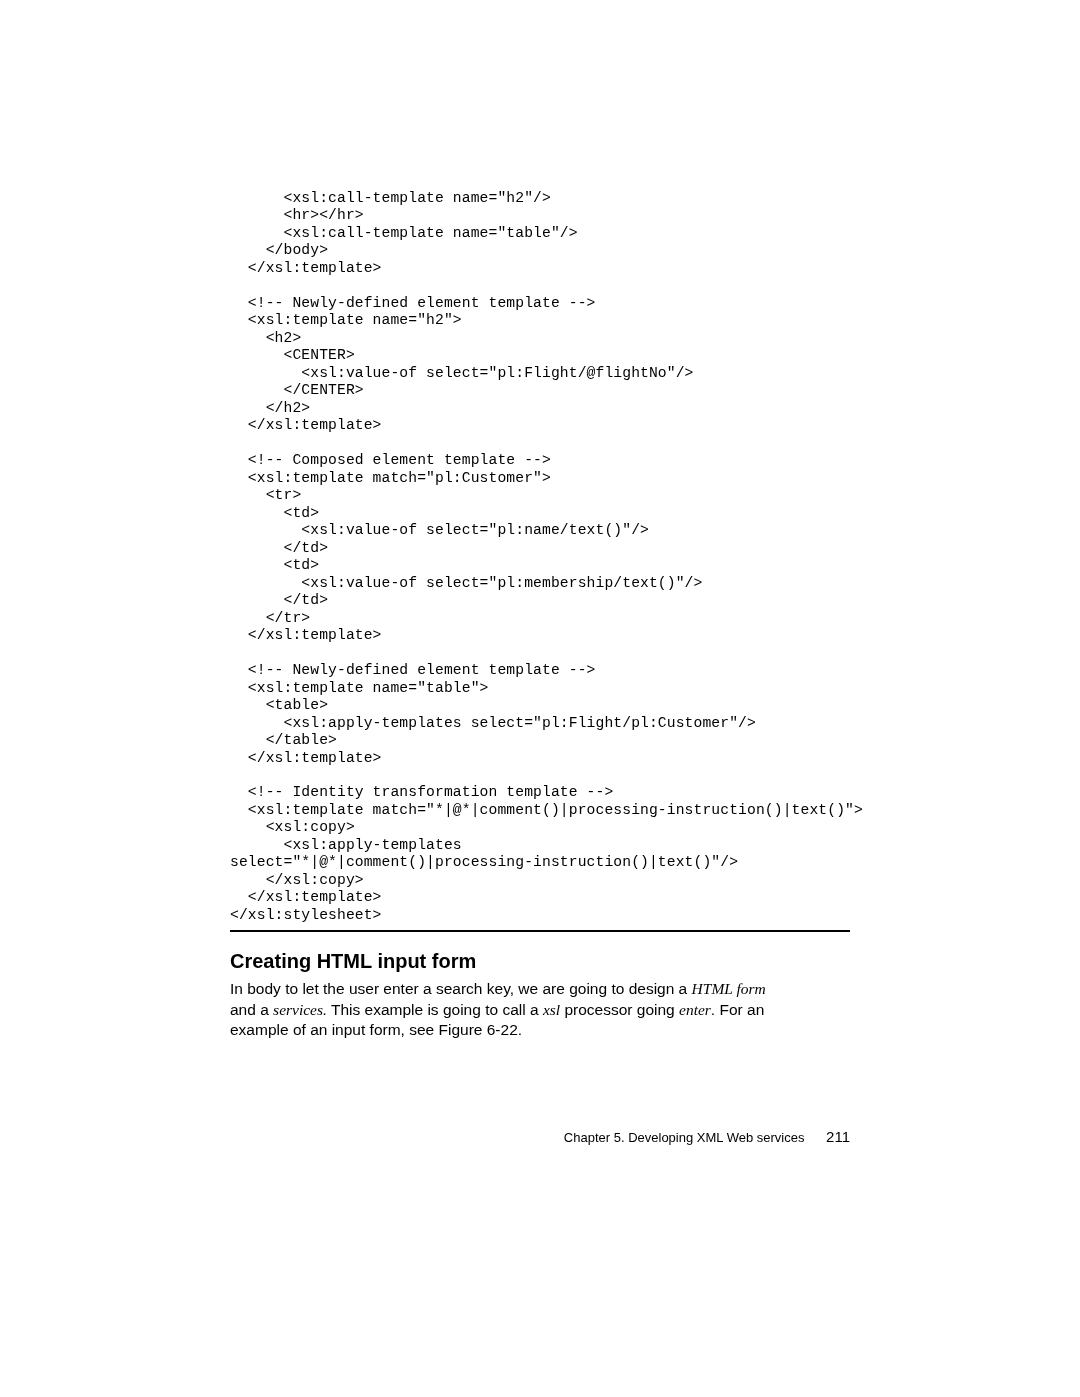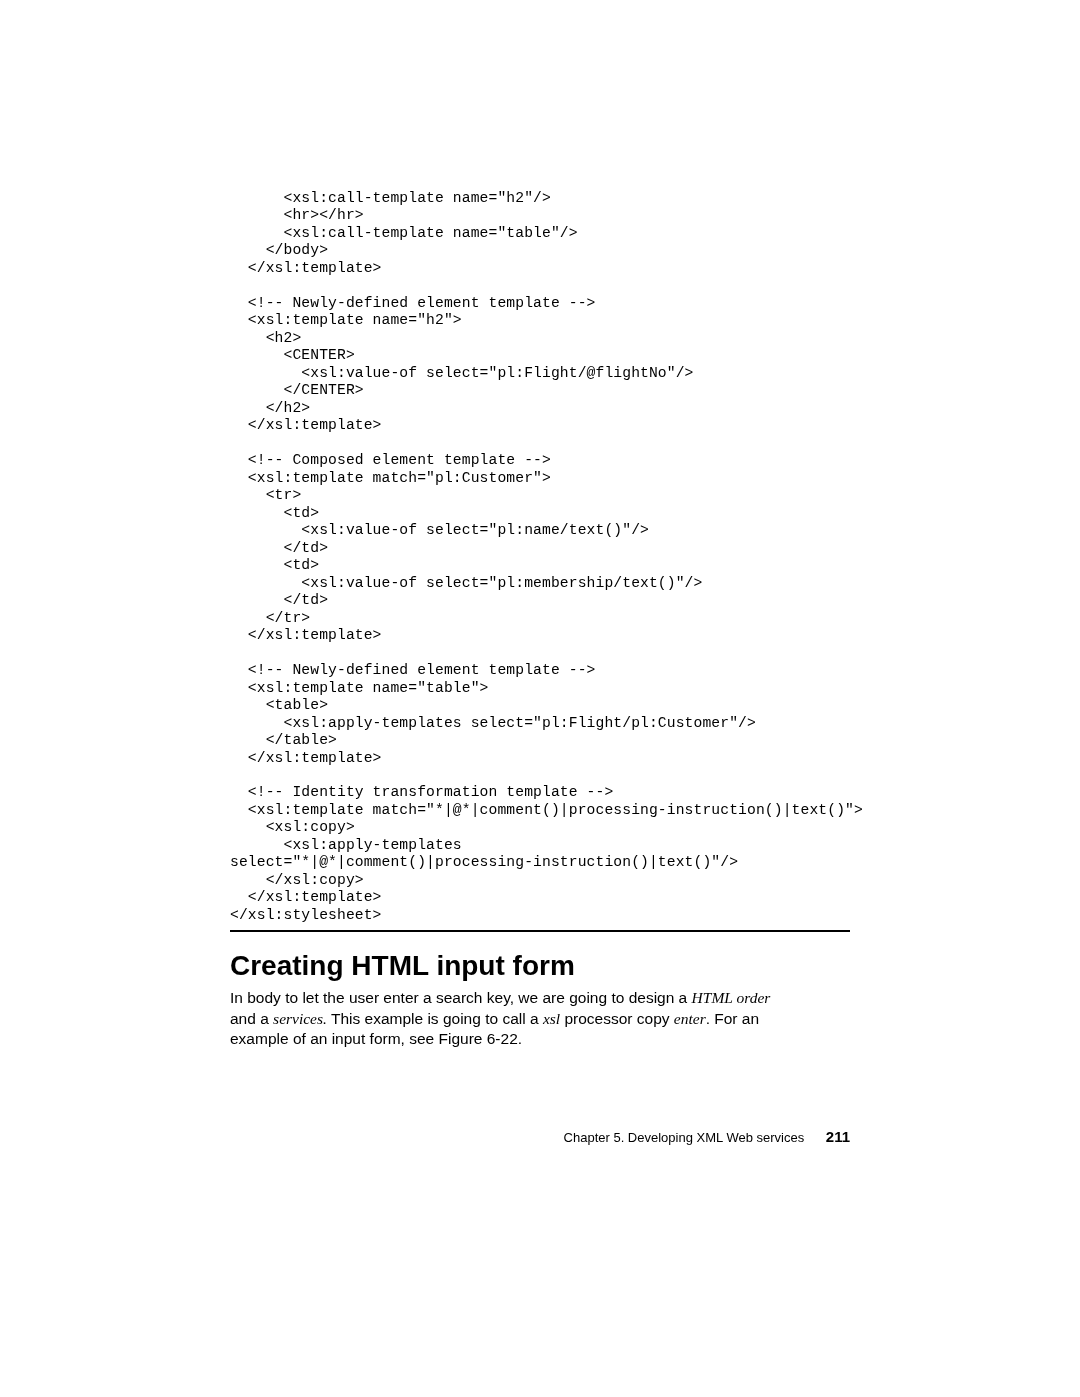--- a/index.html
+++ b/index.html
@@ -32,21 +32,21 @@
     letter-spacing: 0.1px;
   }
   .rule {
     border: none;
     border-top: 2px solid #000000;
     margin: 6px 0 18px 0;
     width: 100%;
   }
   .section-heading {
     font-family: Arial, Helvetica, sans-serif;
-    font-size: 28px;
+    font-size: 20px;
     font-weight: bold;
     margin: 14px 0 6px 0;
     color: #000000;
   }
   .body-text {
     font-family: Arial, Helvetica, sans-serif;
     font-size: 15.5px;
     line-height: 1.32;
     color: #000000;
     margin: 0;
@@ -59,21 +59,21 @@
     position: absolute;
     left: 230px;
     width: 620px;
     top: 1128px;
     font-family: Arial, Helvetica, sans-serif;
     font-size: 13px;
     color: #000000;
     text-align: right;
   }
   .footer .pagenum {
-    font-weight: bold;
+    font-weight: normal;
     font-size: 15px;
     margin-left: 18px;
   }
 </style>
 </head>
 <body>
 <div class="page">
 
   <div class="content">
 
@@ -118,22 +118,22 @@
 select="*|@*|comment()|processing-instruction()|text()"/&gt;
     &lt;/xsl:copy&gt;
   &lt;/xsl:template&gt;
 &lt;/xsl:stylesheet&gt;</pre>
 
     <hr class="rule">
 
     <h2 class="section-heading">Creating HTML input form</h2>
 
     <p class="body-text">
-      <span>In body to let the user enter a search key, we are going to design a </span><span class="ital">HTML order</span><br>
-      <span>and a </span><span class="ital">services.</span><span> This example is going to call a </span><span class="ital">xsl</span><span> processor copy </span><span class="ital">enter</span><span>. For an</span><br>
+      <span>In body to let the user enter a search key, we are going to design a </span><span class="ital">HTML form</span><br>
+      <span>and a </span><span class="ital">services.</span><span> This example is going to call a </span><span class="ital">xsl</span><span> processor going </span><span class="ital">enter</span><span>. For an</span><br>
       <span>example of an input form, see Figure 6-22.</span>
     </p>
 
   </div>
 
   <div class="footer">
     <span>Chapter 5. Developing XML Web services</span>
     <span class="pagenum">211</span>
   </div>
 

